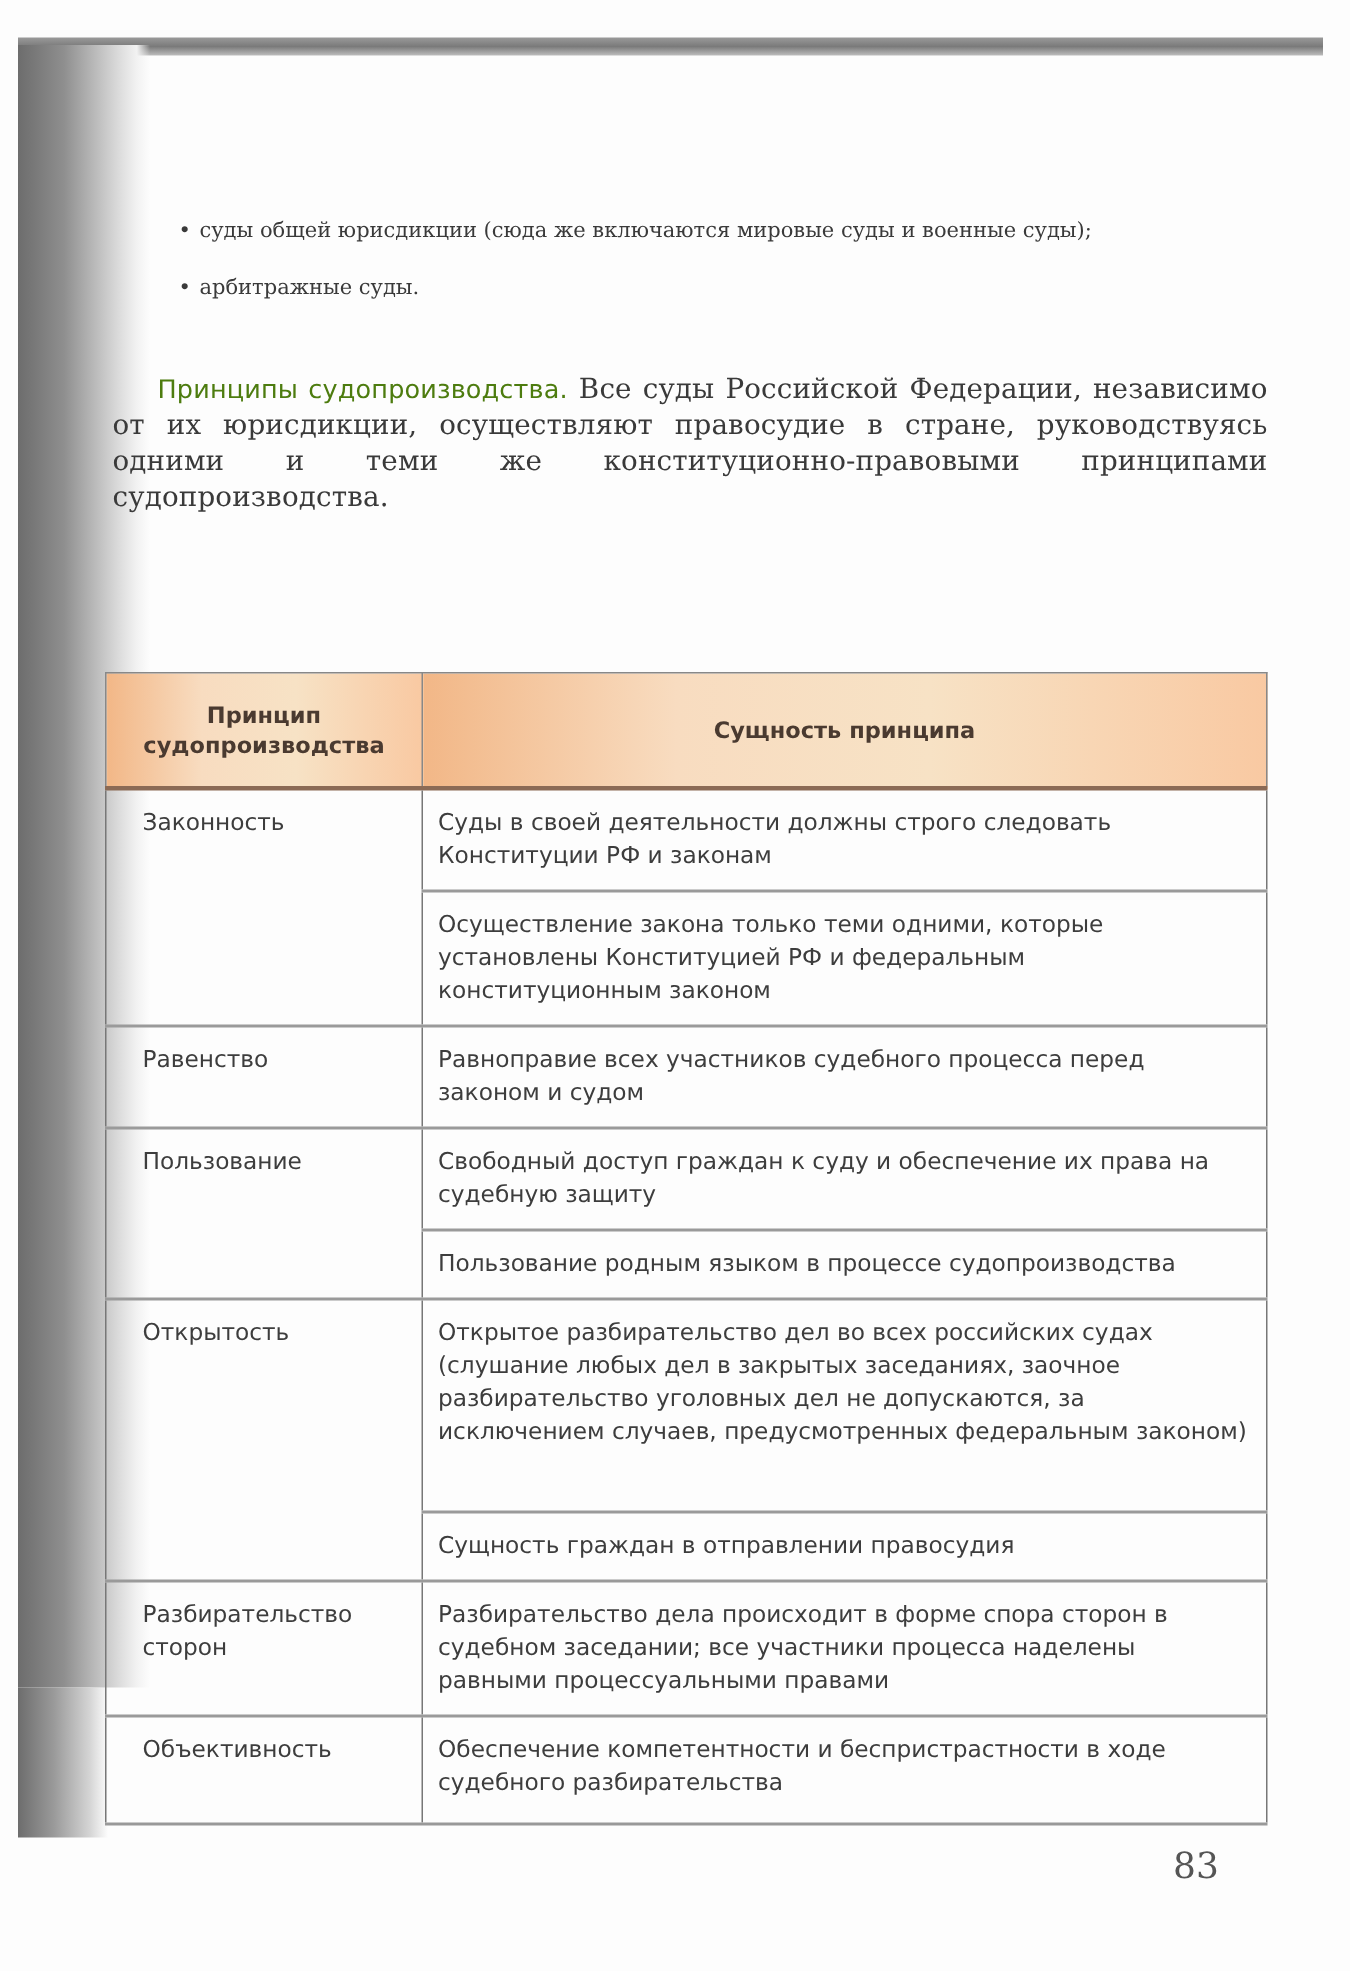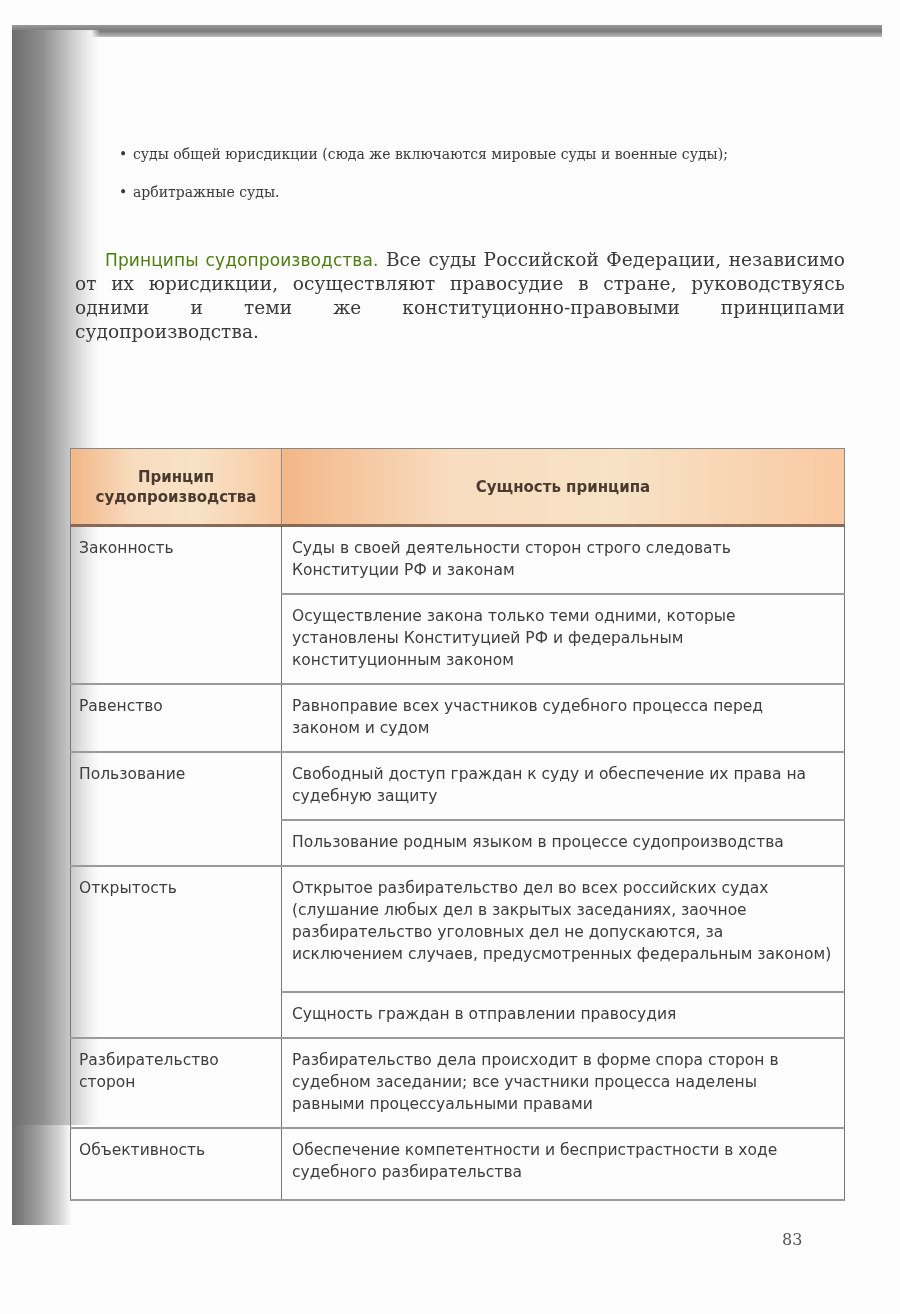--- a/index.html
+++ b/index.html
@@ -42,24 +42,24 @@
       height: 73px; font-weight: bold; font-size: 15px; color: #4a3a30;
       border: 1px solid #888;
       border-bottom: 3px solid #8b6a55;
     }
     table.principles th.col1 { width: 208px; line-height: 20px; }
     table.principles td {
       border-left: 1px solid #777; border-right: 1px solid #777;
       border-top: 2px solid #9a9a9a; vertical-align: top;
       padding: 10px 10px 12px 10px; line-height: 22px;
     }
-    table.principles td.principle { padding-left: 8px; }
+    table.principles td.principle { padding-left: 24px; }
     table.principles tr:last-child td { border-bottom: 2px solid #999; }
     .page-number {
-      position: absolute; left: 782px; top: 1230px; font-size: 16px; color: #555;
+      position: absolute; left: 782px; top: 1230px; font-size: 24px; color: #555;
       font-family: "DejaVu Serif", serif;
     }
   </style>
 </head>
 <body>
 
 <div class="top-rule" style="width:870px;"></div>
 <div class="binding-shadow"></div>
 <div class="binding-shadow-low"></div>
 
@@ -73,39 +73,39 @@
 <table class="principles">
   <thead>
     <tr>
       <th class="col1">Принцип судопроизводства</th>
       <th>Сущность принципа</th>
     </tr>
   </thead>
   <tbody>
     <tr>
       <td class="principle" rowspan="2">Законность</td>
-      <td>Суды в своей деятельности сторон строго следовать Конституции РФ и законам</td>
+      <td>Суды в своей деятельности должны строго следовать Конституции РФ и законам</td>
     </tr>
     <tr>
       <td>Осуществление закона только теми одними, которые установлены Конституцией РФ и федеральным конституционным законом</td>
     </tr>
     <tr>
       <td class="principle">Равенство</td>
       <td>Равноправие всех участников судебного процесса перед законом и судом</td>
     </tr>
     <tr>
       <td class="principle" rowspan="2">Пользование</td>
       <td>Свободный доступ граждан к суду и обеспечение их права на судебную защиту</td>
     </tr>
     <tr>
       <td>Пользование родным языком в процессе судопроизводства</td>
     </tr>
     <tr>
       <td class="principle" rowspan="2">Открытость</td>
-      <td style="padding-bottom:26px;">Открытое разбирательство дел во всех российских судах (слушание любых дел в закрытых заседаниях, заочное разбирательство уголовных дел не допускаются, за исключением случаев, предусмотренных федеральным законом)</td>
+      <td style="padding-bottom:42px;">Открытое разбирательство дел во всех российских судах (слушание любых дел в закрытых заседаниях, заочное разбирательство уголовных дел не допускаются, за исключением случаев, предусмотренных федеральным законом)</td>
     </tr>
     <tr>
       <td>Сущность граждан в отправлении правосудия</td>
     </tr>
     <tr>
       <td class="principle">Разбирательство сторон</td>
       <td>Разбирательство дела происходит в форме спора сторон в судебном заседании; все участники процесса наделены равными процессуальными правами</td>
     </tr>
     <tr>
       <td class="principle">Объективность</td>

